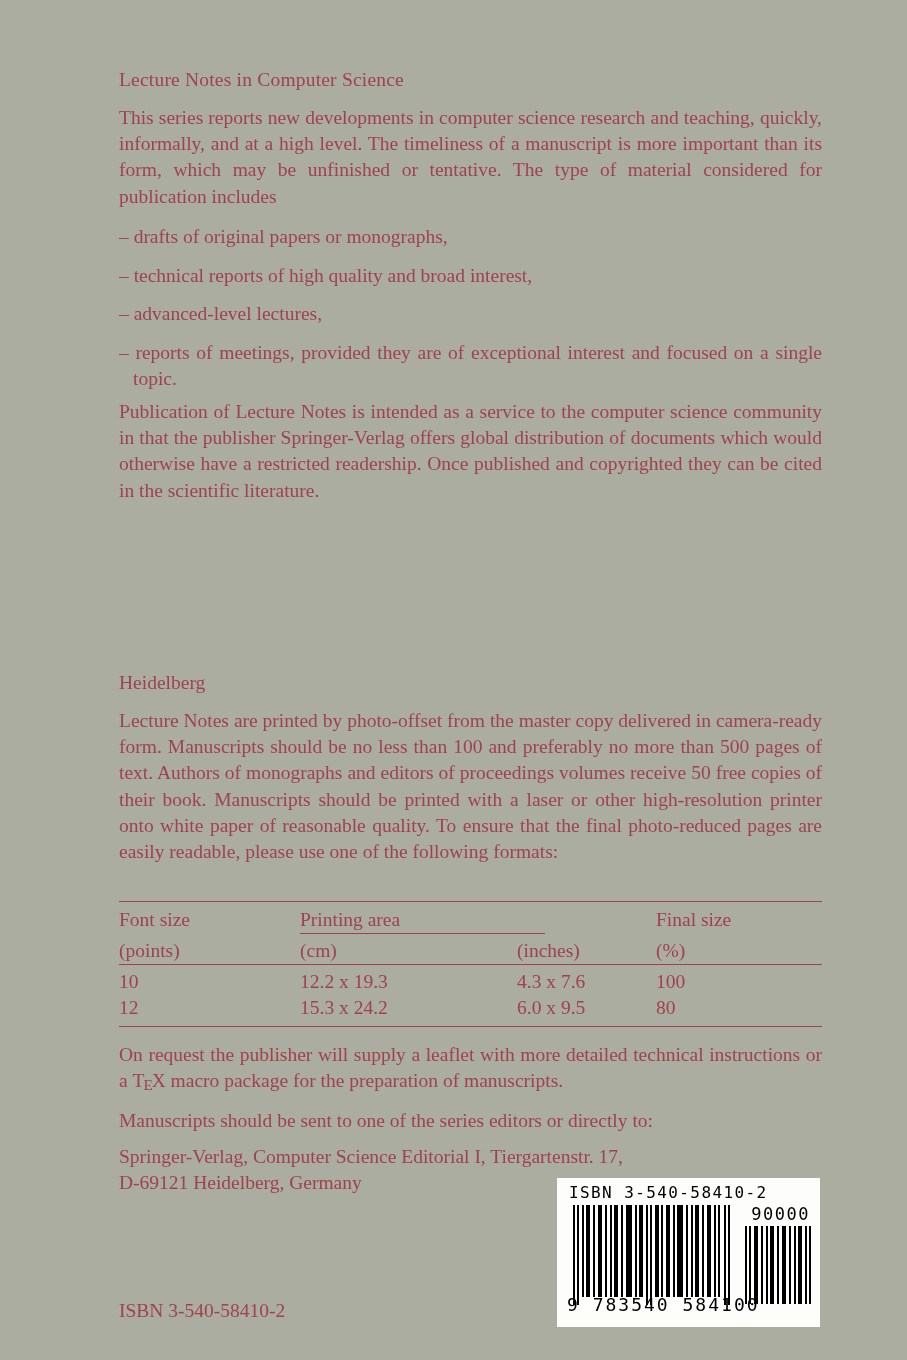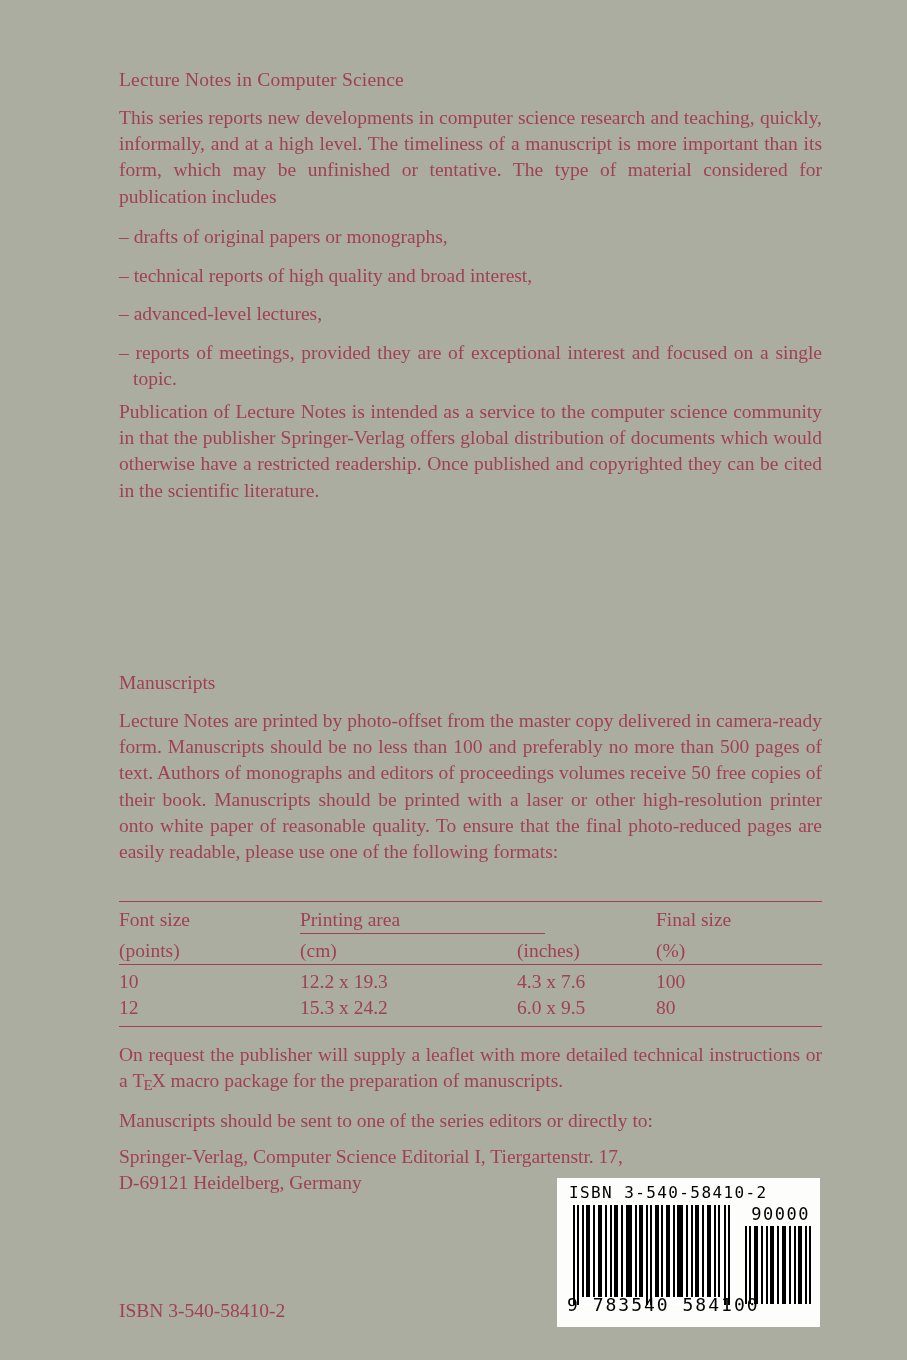--- a/index.html
+++ b/index.html
@@ -184,21 +184,21 @@
 
   <div class="list">
     <div class="list-item">– drafts of original papers or monographs,</div>
     <div class="list-item">– technical reports of high quality and broad interest,</div>
     <div class="list-item">– advanced-level lectures,</div>
     <div class="list-item">– reports of meetings, provided they are of exceptional interest and  focused on a single topic.</div>
   </div>
 
   <div class="col para para-publication">Publication of Lecture Notes is intended as a service to the computer science community in that the publisher Springer-Verlag offers global distribution of documents which would otherwise have a restricted readership. Once published and copyrighted they can be cited in the scientific literature.</div>
 
-  <div class="col manuscripts-title">Manuscripts</div>
+  <div class="col manuscripts-title">Heidelberg</div>
 
   <div class="col para para-manuscripts">Lecture Notes are printed by photo-offset from the master copy delivered in camera-ready form. Manuscripts should be no less than 100 and preferably no more than 500 pages of text. Authors of monographs and editors of proceedings volumes receive 50 free copies of their book. Manuscripts should be printed with a laser or other high-resolution printer onto white paper of reasonable quality. To ensure that the final photo-reduced pages are easily readable, please use one of the following formats:</div>
 
   <div class="fmt-table">
     <div class="rule"></div>
     <div class="thead-block">
       <div class="trow">
         <span class="c1">Font size</span>
         <span class="c2">Printing area</span>
         <span class="c5">Final size</span>

